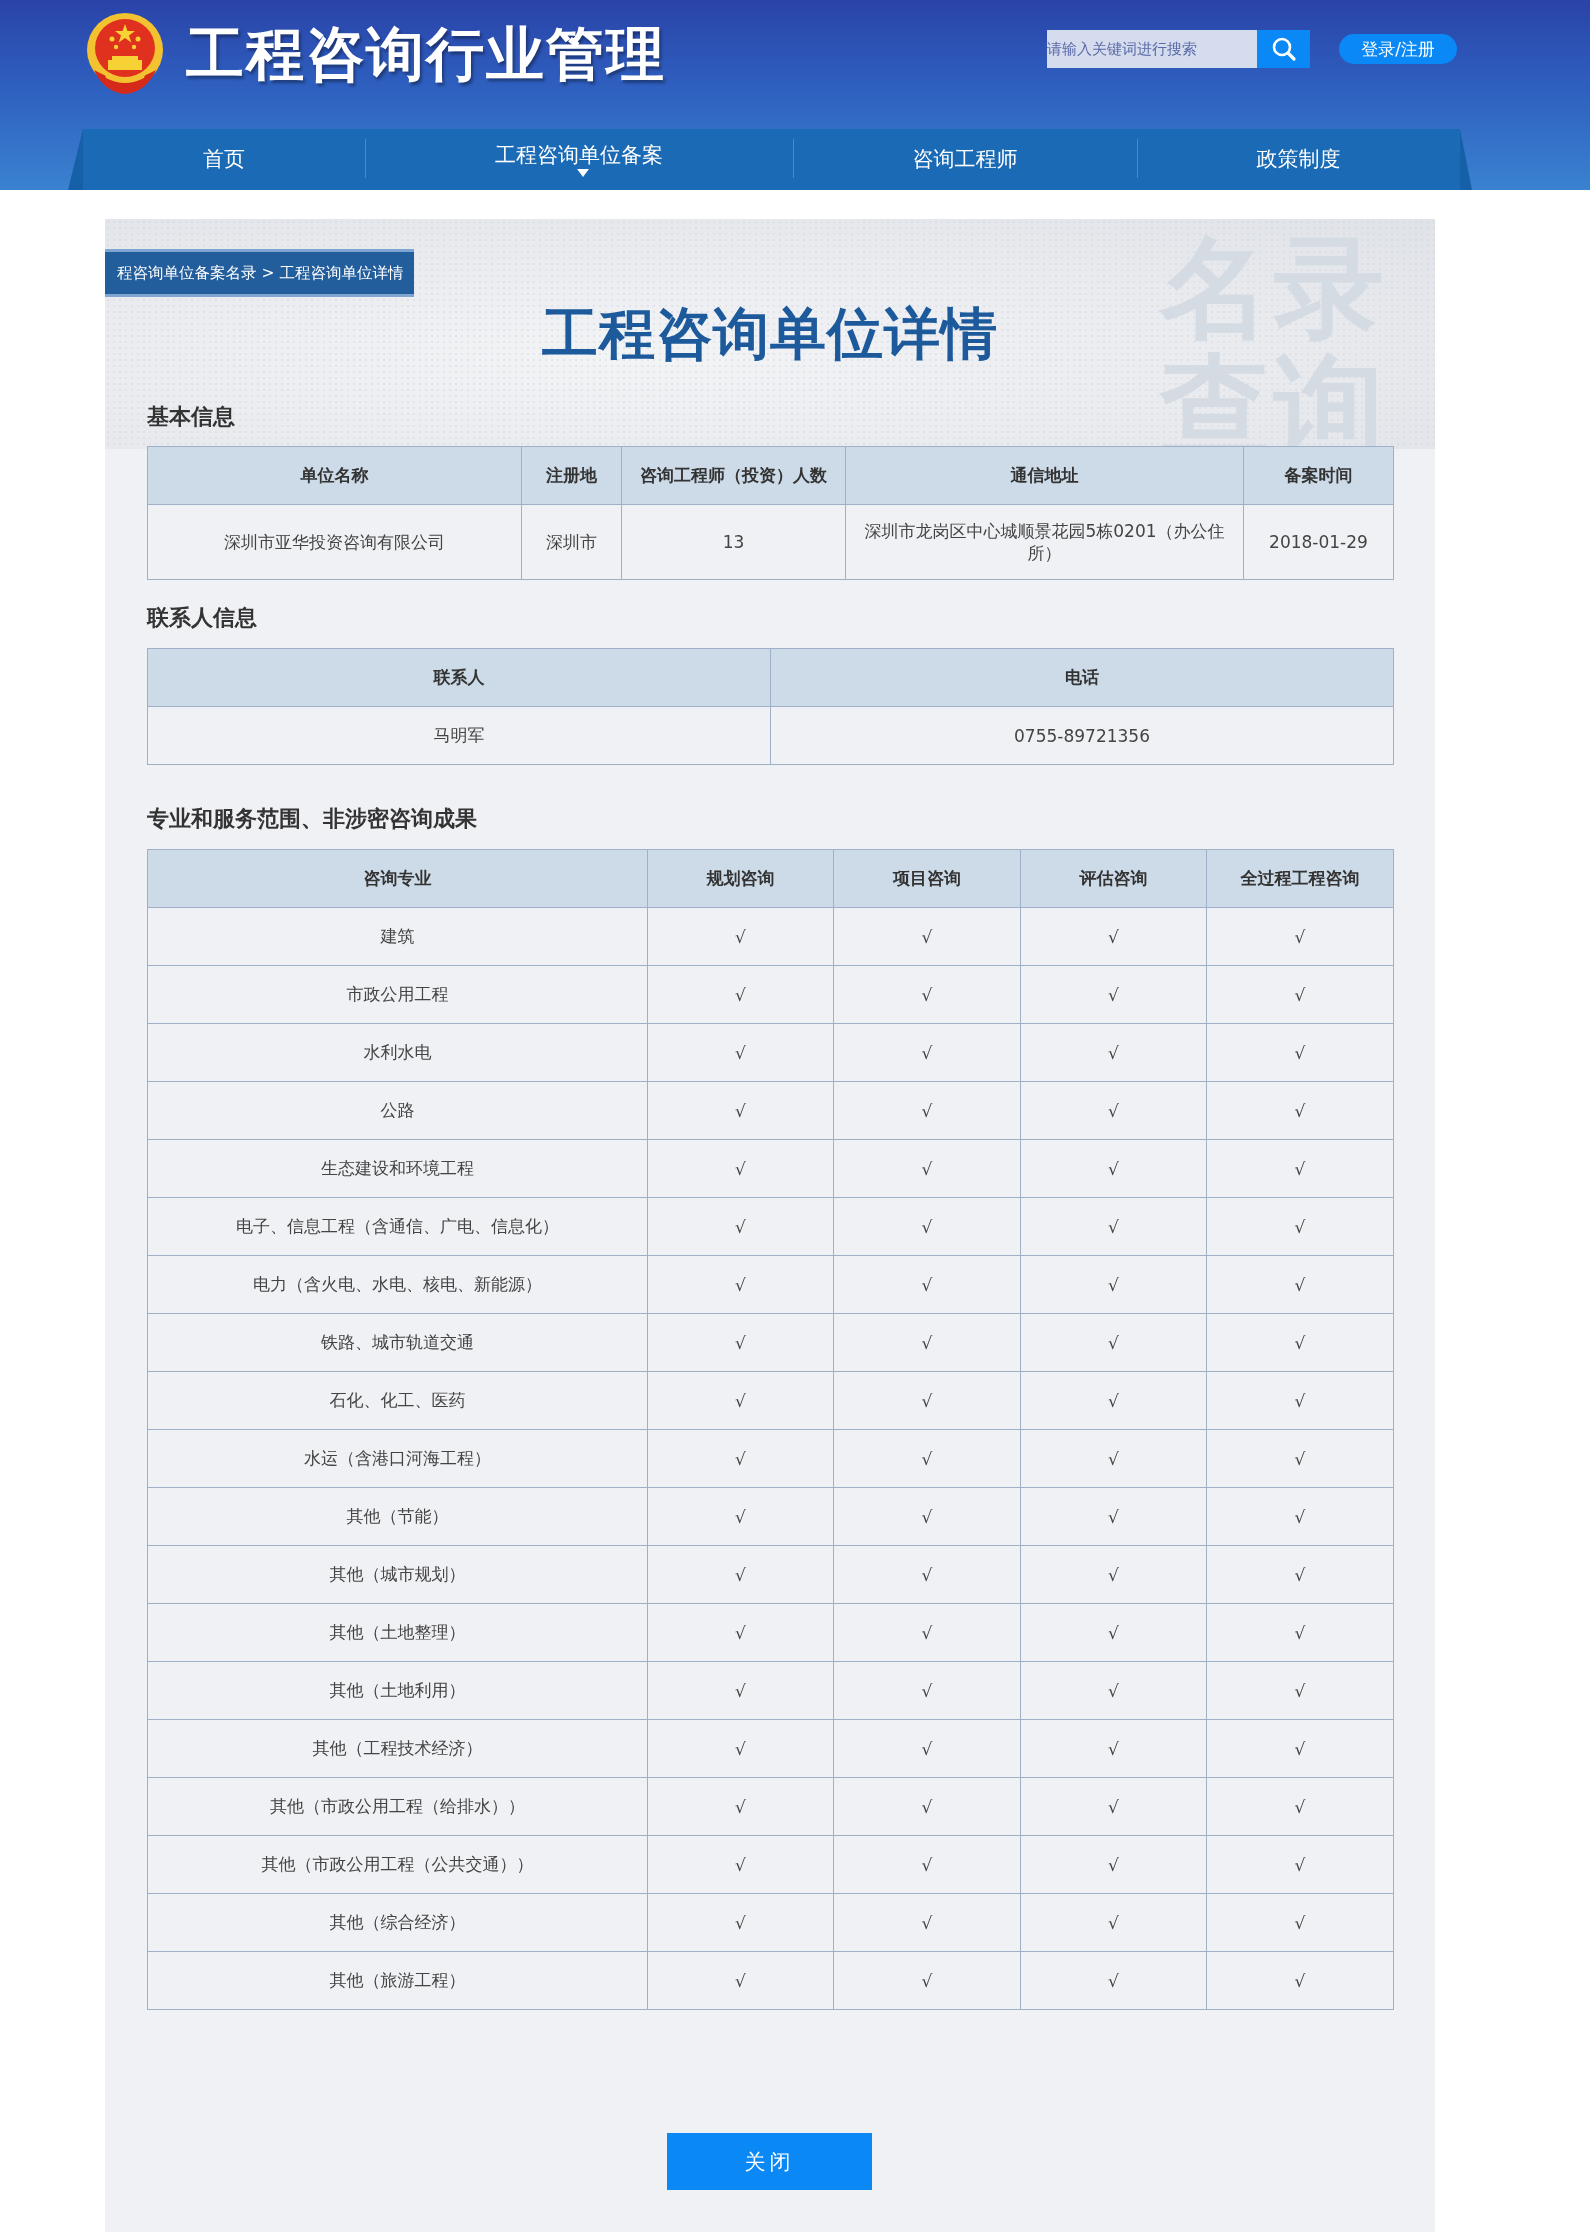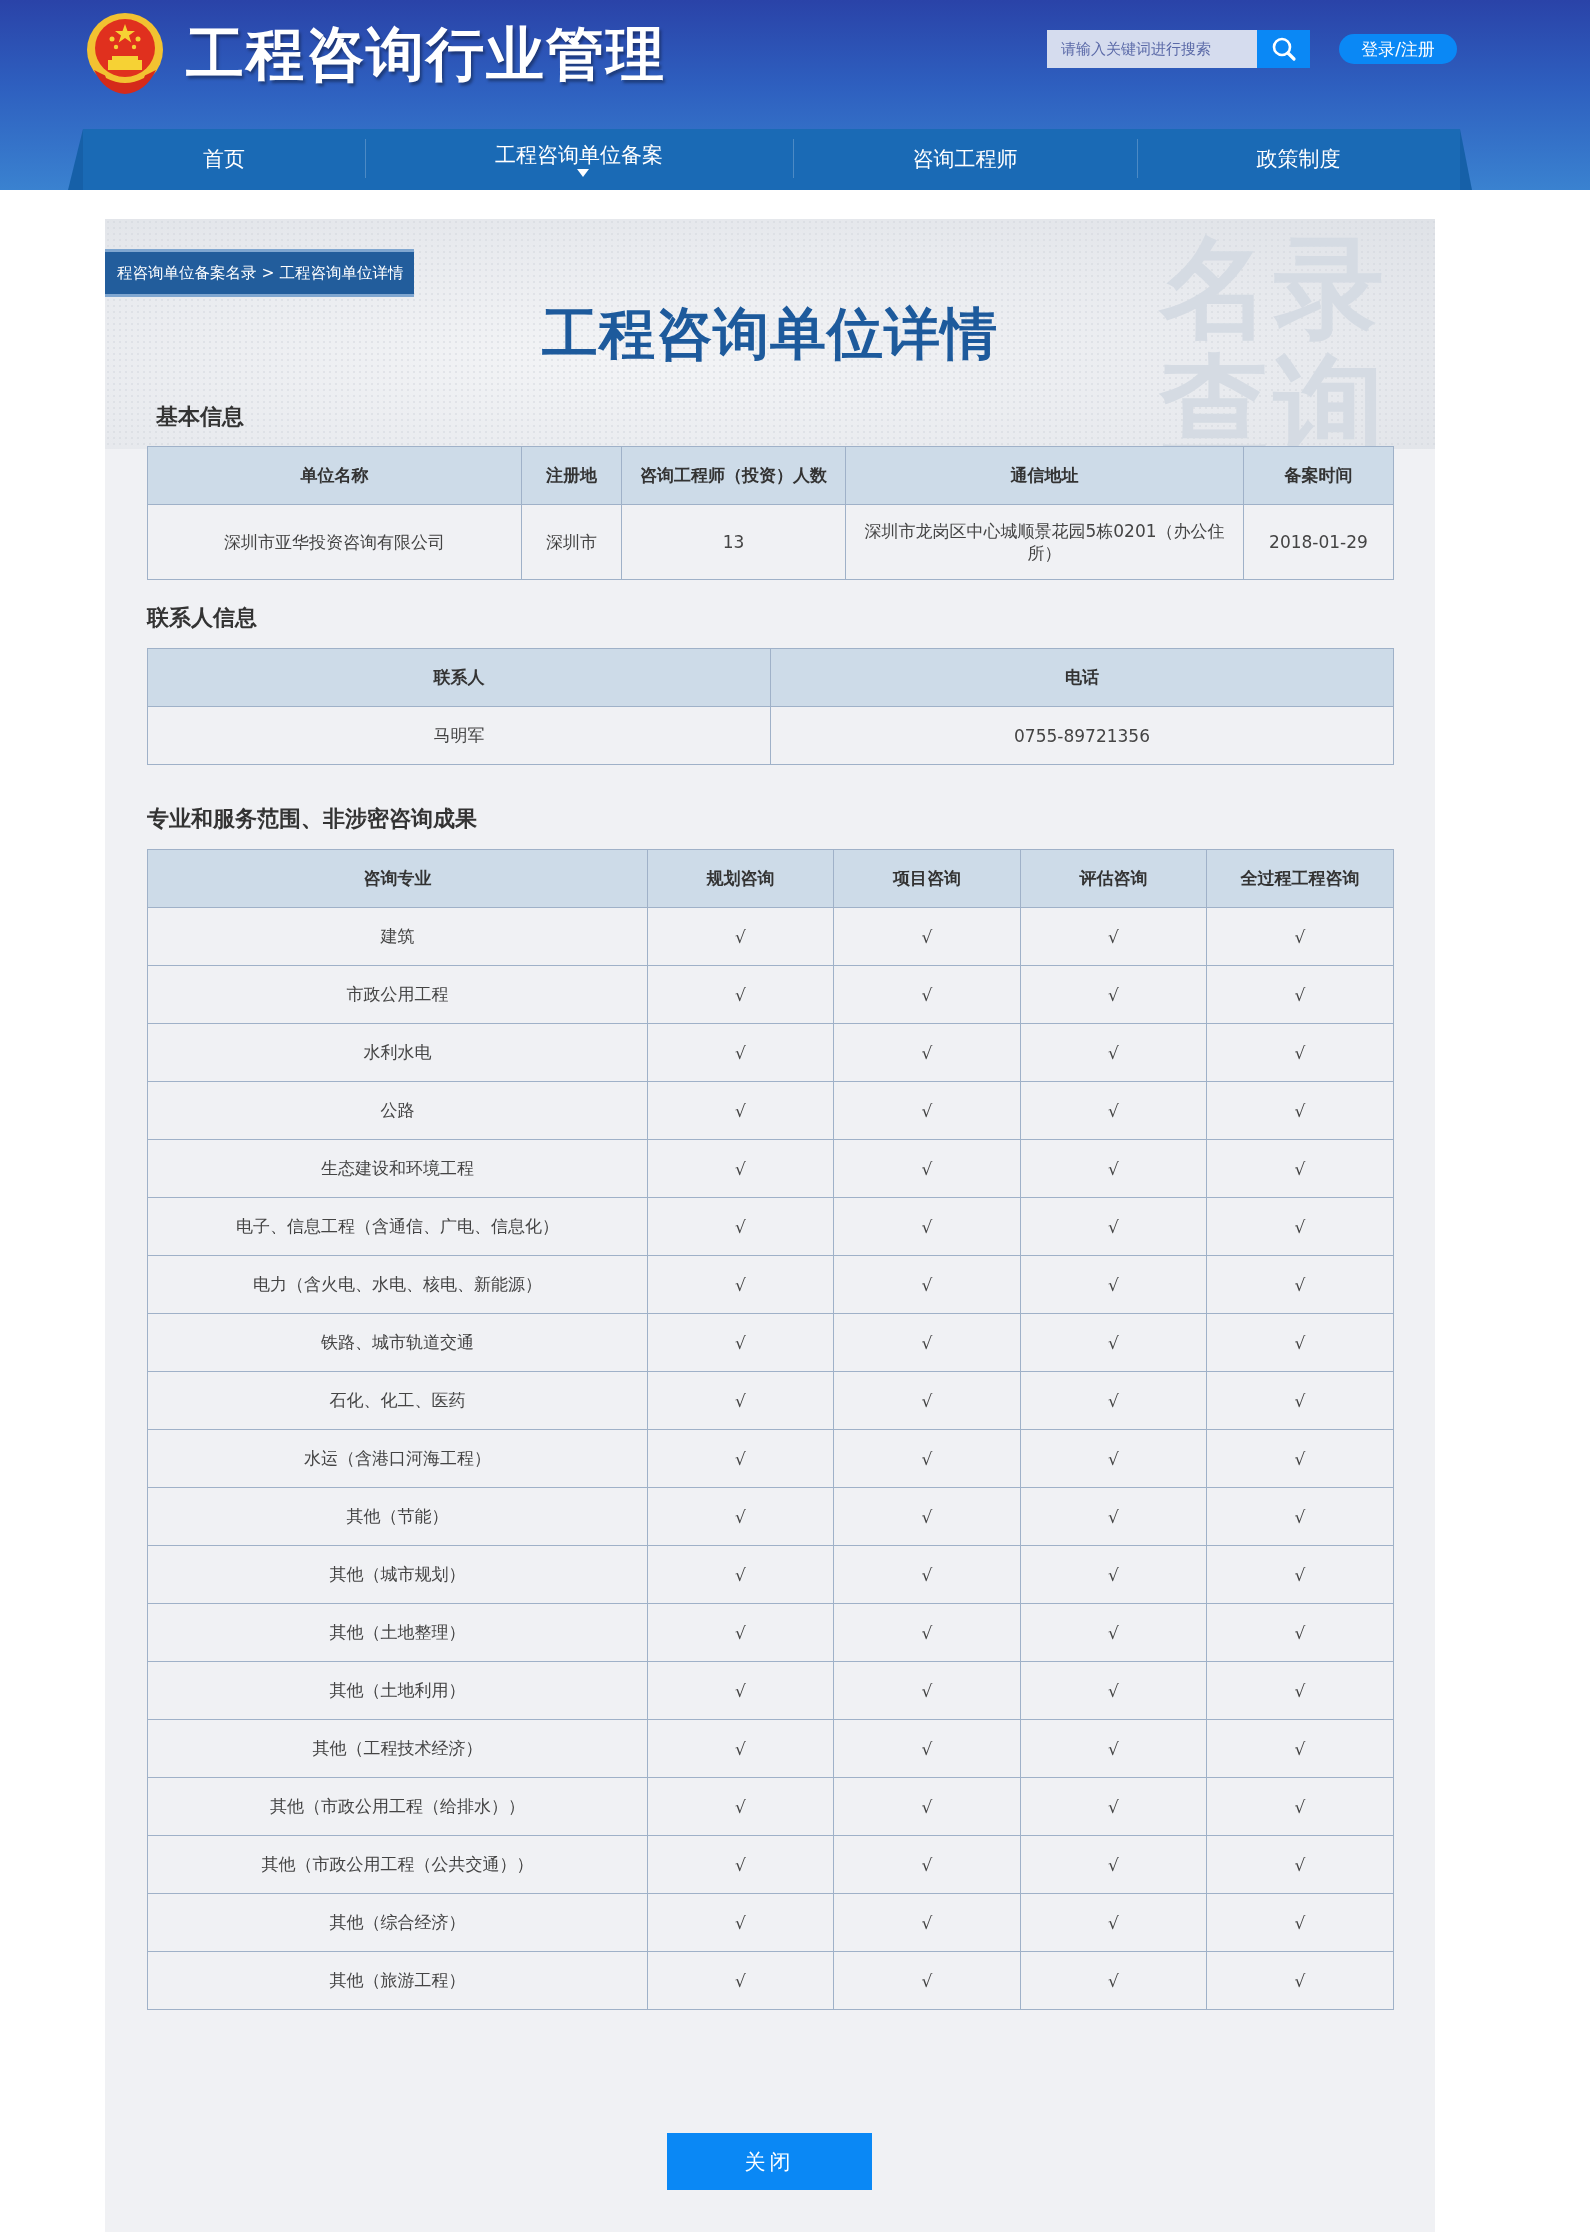--- a/index.html
+++ b/index.html
@@ -6,21 +6,21 @@
   html, body { width: 1590px; height: 2232px; background: #ffffff; overflow: hidden; }
   body { font-family: "DejaVu Sans", "Liberation Sans", sans-serif; color: #333; position: relative; }
 
   
   .header { position: absolute; left: 0; top: 0; width: 1590px; height: 190px;
     background: linear-gradient(180deg, #2a43a8 0%, #2e5fbf 45%, #3a82d0 100%); }
   .emblem { position: absolute; left: 84px; top: 12px; width: 82px; height: 84px; }
   .site-title { position: absolute; left: 186px; top: 14px; font-size: 58px; font-weight: bold; color: #ffffff;
     letter-spacing: 2px; text-shadow: 2px 3px 3px rgba(0,0,0,0.35); line-height: 80px; }
   .search-box { position: absolute; left: 1047px; top: 30px; width: 210px; height: 38px; background: #d5dcee;
-    border: none; outline: none; font-size: 15px; color: #4d7c0f; padding-left: 14px; font-family: "DejaVu Sans", sans-serif; }
+    border: none; outline: none; font-size: 15px; color: #4d7c0f; padding-left: 0; font-family: "DejaVu Sans", sans-serif; }
   .search-box::placeholder { color: #5b6aa8; }
   .search-btn { position: absolute; left: 1257px; top: 30px; width: 53px; height: 38px; background: #0a88f5;
     display: flex; align-items: center; justify-content: center; cursor: pointer; }
   .login-btn { position: absolute; left: 1339px; top: 34px; width: 118px; height: 30px; border-radius: 15px;
     background: #0a88f5; color: #fff; font-size: 17px; display: flex; align-items: center; justify-content: center; cursor: pointer; }
 
   .nav { position: absolute; left: 83px; top: 129px; width: 1377px; height: 61px; background: #1a6ab5; display: flex; }
   .nav-wedge-left { position: absolute; left: 68px; top: 129px; width: 0; height: 0;
     border-bottom: 61px solid #1660a8; border-left: 15px solid transparent; }
   .nav-wedge-right { position: absolute; left: 1460px; top: 129px; width: 0; height: 0;
@@ -116,21 +116,21 @@
   </div>
 
   <div class="breadcrumb">
     <span class="bc-link">程咨询单位备案名录</span>
     <span class="bc-sep">&gt;</span>
     <span>工程咨询单位详情</span>
   </div>
 
   <div class="page-title">工程咨询单位详情</div>
 
-  <div class="section-title" style="top:183px;margin-left:9px;">基本信息</div>
+  <div class="section-title" style="top:183px;">基本信息</div>
   <table style="top:227px;">
     <colgroup>
       <col style="width:374px">
         <col style="width:100px">
         <col style="width:224px">
         <col style="width:398px">
         <col style="width:150px">
     </colgroup>
     <tbody>
         <tr>

